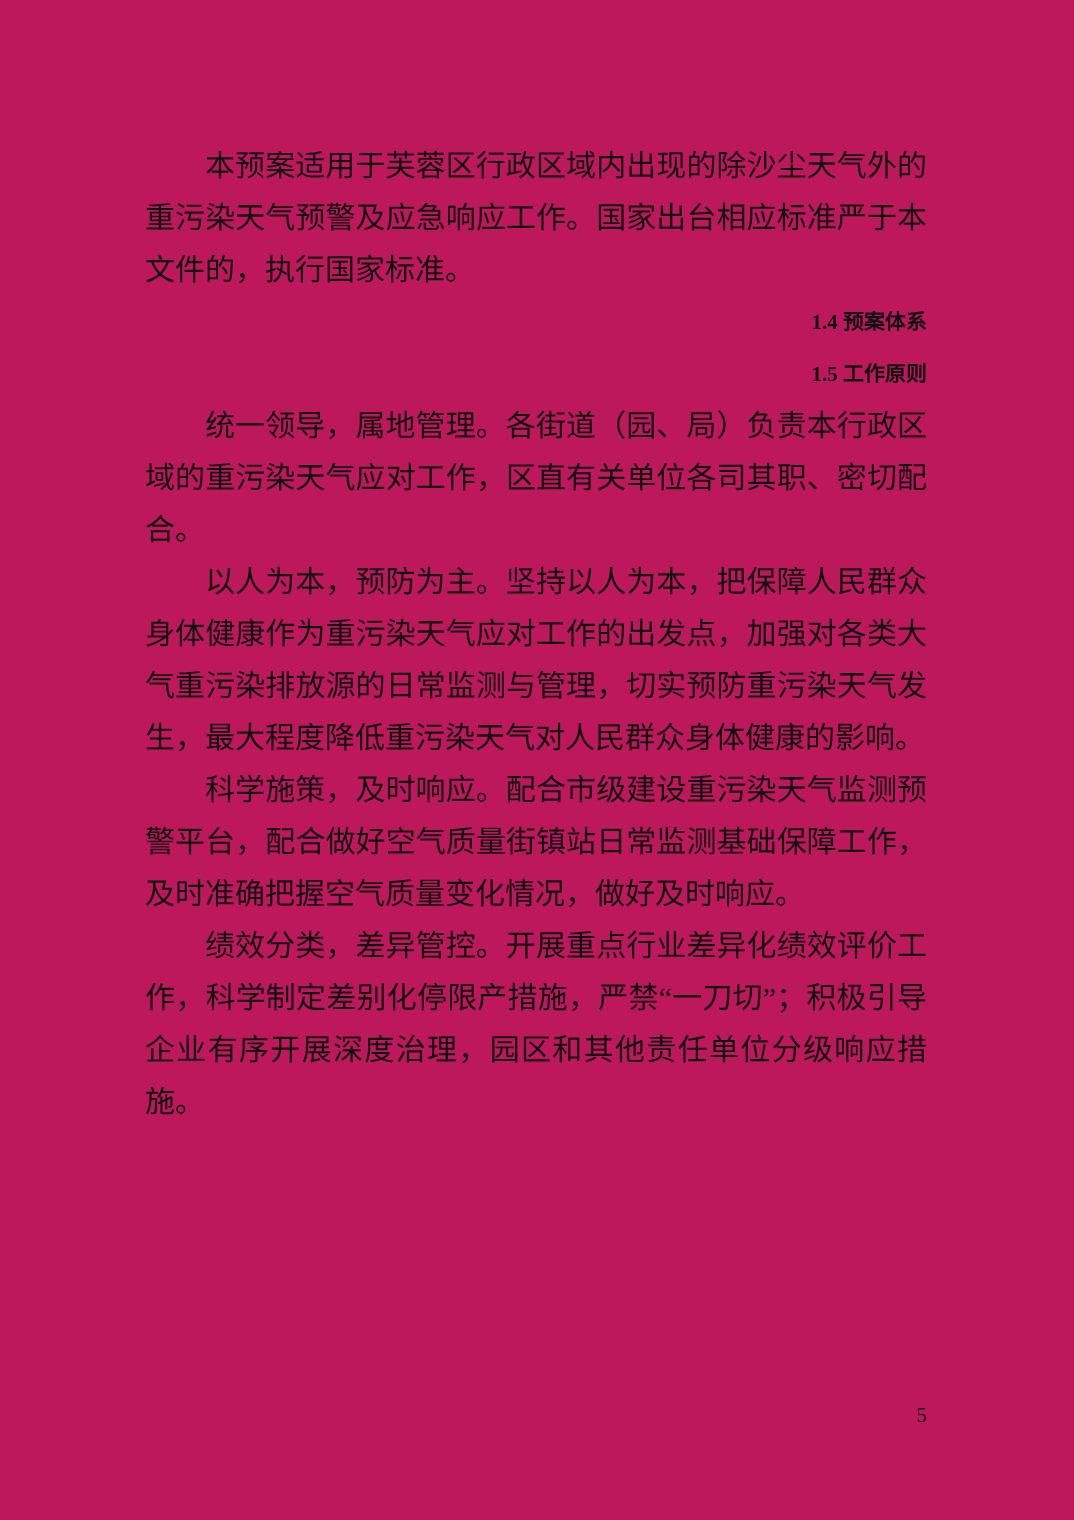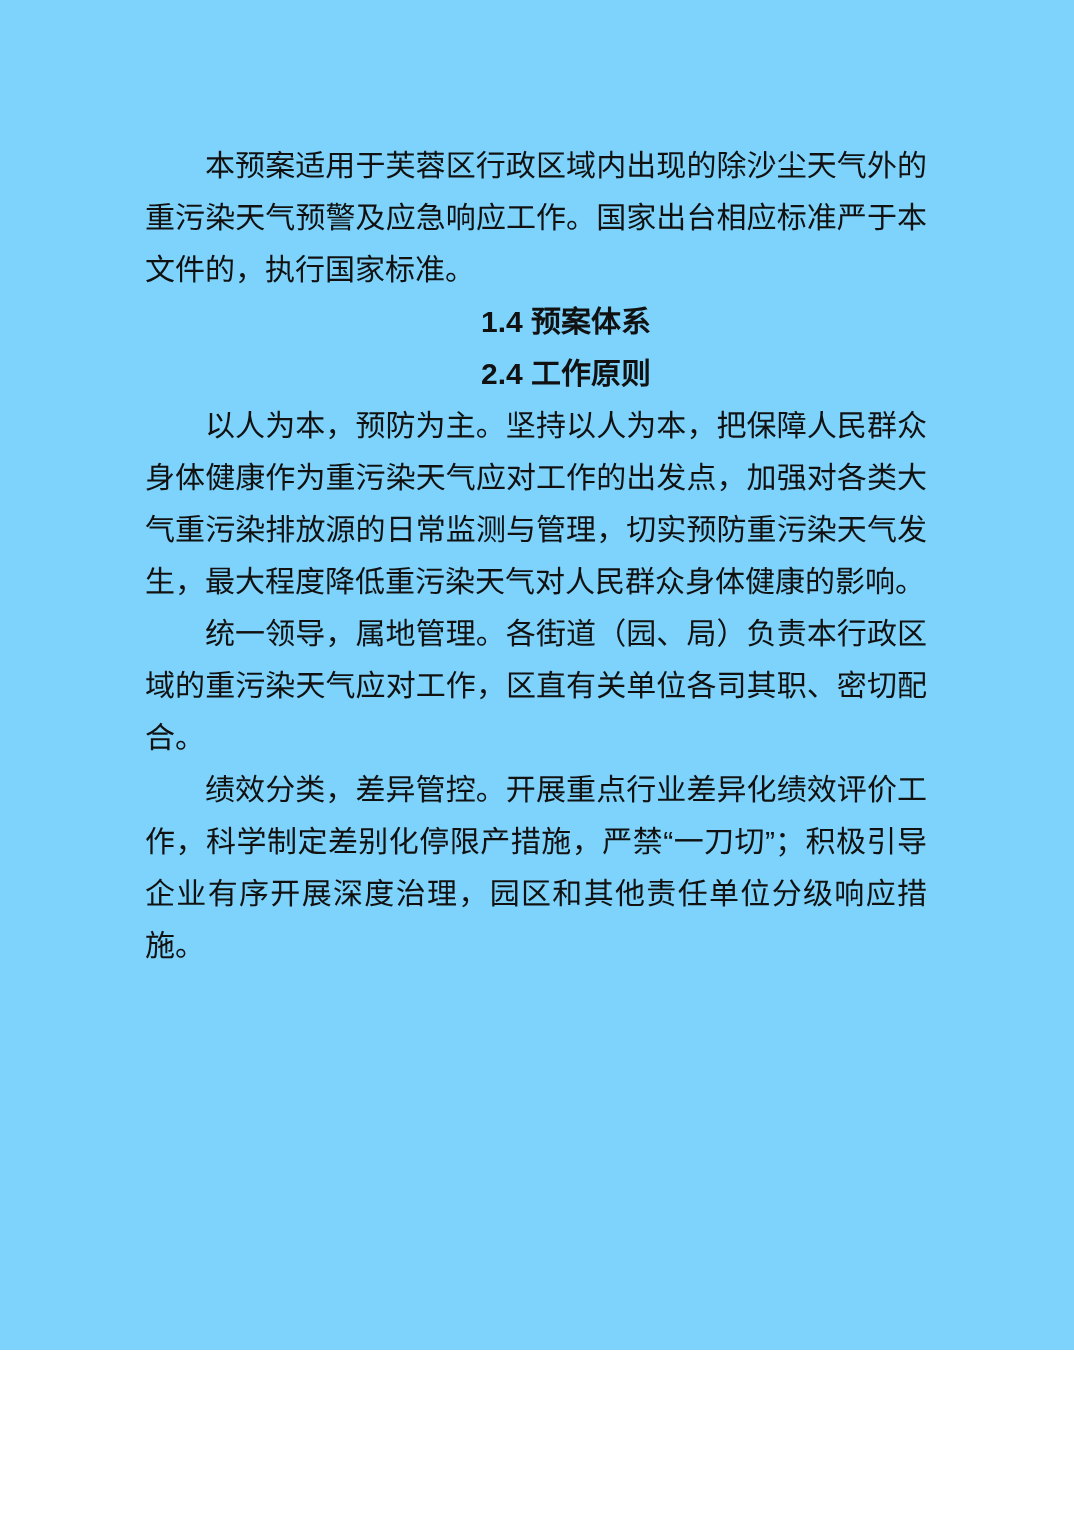--- a/index.html
+++ b/index.html
@@ -3,68 +3,69 @@
 <meta charset="utf-8">
 <style>
   html, body {
     margin: 0;
     padding: 0;
     background: #ffffff;
   }
   .page {
     position: relative;
     width: 1074px;
-    height: 1350px;
-    background: #7dd3fc;
+    height: 1520px;
+    background: #be185d;
     color: #111111;
-    font-family: Liberation Sans, sans-serif;
+    font-family: Liberation Serif, serif;
     overflow: hidden;
   }
   .content {
     position: absolute;
     left: 145px;
     top: 140px;
     width: 782px;
     font-size: 30px;
     line-height: 52px;
     text-align: justify;
   }
   .content p {
     margin: 0;
     padding: 0;
     text-indent: 2em;
   }
   .content h2 {
     margin: 0;
     padding: 0;
-    font-size: 30px;
+    font-size: 21px;
     line-height: 52px;
     font-weight: bold;
     text-indent: 2em;
-    text-align: center;
+    text-align: right;
   }
   .footer {
     position: absolute;
     left: 145px;
     top: 1402px;
     width: 782px;
     text-align: right;
     font-size: 21px;
     line-height: 26px;
     color: #111111;
   }
 </style>
 </head>
 <body>
 
 <div class="page">
   <div class="content">
     <p>本预案适用于芙蓉区行政区域内出现的除沙尘天气外的重污染天气预警及应急响应工作。国家出台相应标准严于本文件的，执行国家标准。</p>
     <h2>1.4 预案体系</h2>
-    <h2>2.4 工作原则</h2>
+    <h2>1.5 工作原则</h2>
+    <p>统一领导，属地管理。各街道（园、局）负责本行政区域的重污染天气应对工作，区直有关单位各司其职、密切配合。</p>
     <p>以人为本，预防为主。坚持以人为本，把保障人民群众身体健康作为重污染天气应对工作的出发点，加强对各类大气重污染排放源的日常监测与管理，切实预防重污染天气发生，最大程度降低重污染天气对人民群众身体健康的影响。</p>
-    <p>统一领导，属地管理。各街道（园、局）负责本行政区域的重污染天气应对工作，区直有关单位各司其职、密切配合。</p>
+    <p>科学施策，及时响应。配合市级建设重污染天气监测预警平台，配合做好空气质量街镇站日常监测基础保障工作，及时准确把握空气质量变化情况，做好及时响应。</p>
     <p>绩效分类，差异管控。开展重点行业差异化绩效评价工作，科学制定差别化停限产措施，严禁“一刀切”；积极引导企业有序开展深度治理，园区和其他责任单位分级响应措施。</p>
   </div>
   <div class="footer">
     <span>5</span>
   </div>
 </div>
 
 </body></html>

